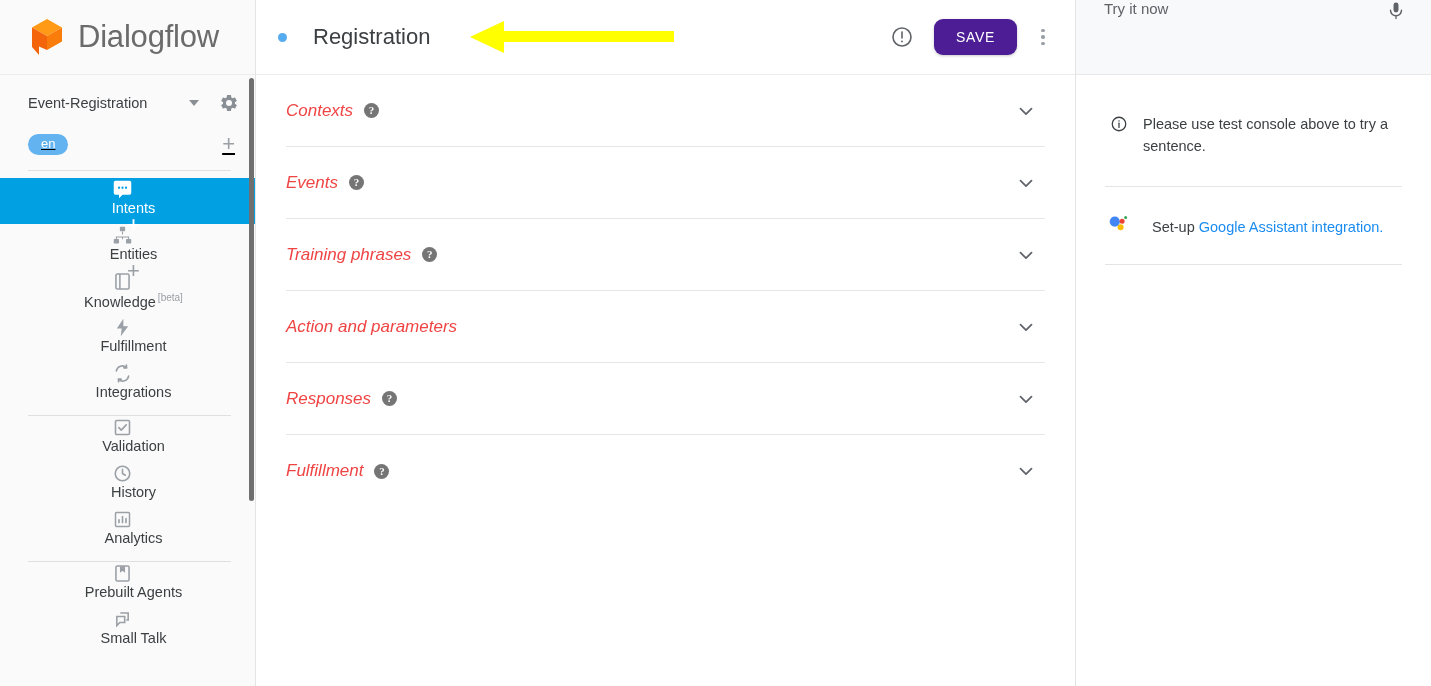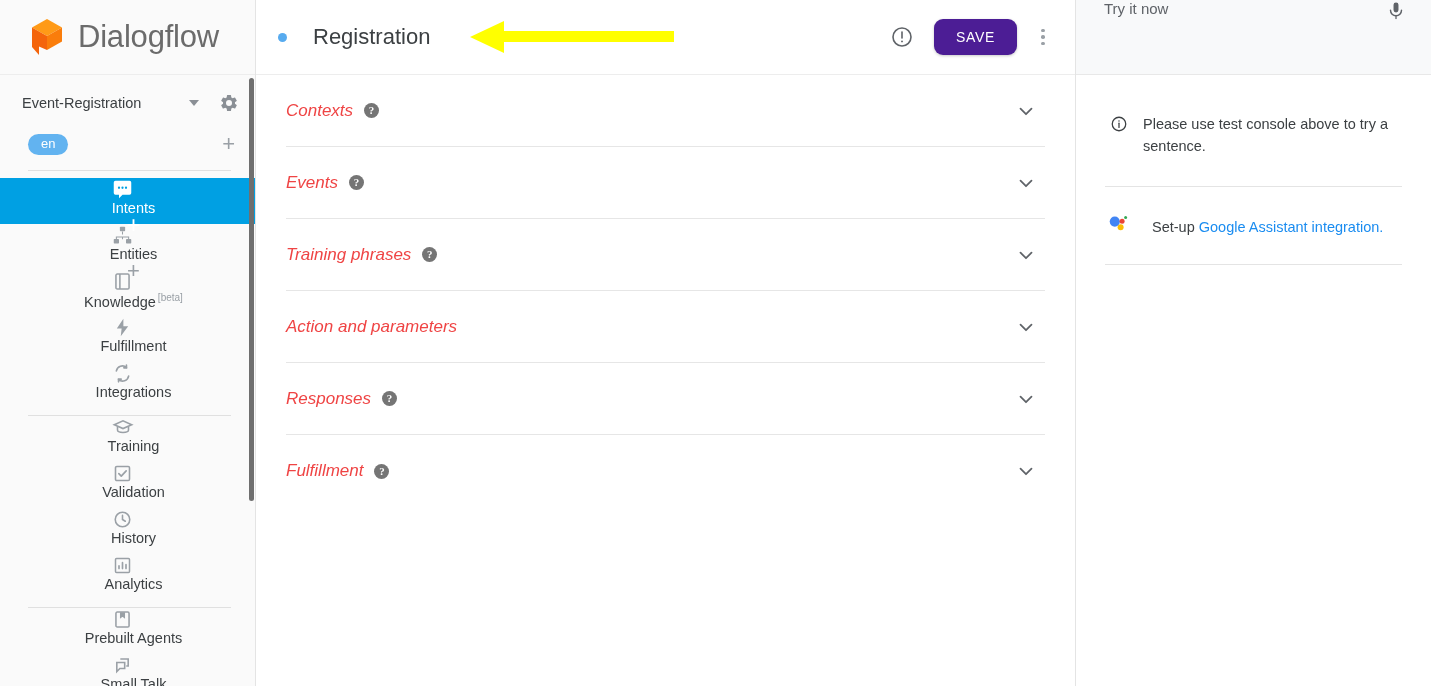--- a/index.html
+++ b/index.html
@@ -31,40 +31,41 @@
     margin-left: 12px;
     font-size: 31px;
     color: #6b6b6b;
     letter-spacing: -0.2px;
     font-weight: 400;
   }
 
   .agent-row {
     height: 44px;
     display: flex; align-items: center;
-    padding: 0 16px 0 22px;
+    padding: 0 16px 0 28px;
     margin-top: 6px;
   }
   .agent-name {
     font-size: 14.5px; color: #3c4043;
     flex: 1 1 auto;
   }
   .caret-down {
     width: 0; height: 0;
     border-left: 5.5px solid transparent;
     border-right: 5.5px solid transparent;
     border-top: 6px solid #8a8f95;
     margin-right: 20px;
   }
   .gear { width: 20px; height: 20px; }
 
   .lang-row {
     height: 38px;
     display: flex; align-items: center;
     padding: 0 20px 0 28px;
+    text-decoration: underline;
   }
   .chip-en {
     background: #62b3f0;
     color: #ffffff;
     font-size: 13px;
     border-radius: 11px;
     padding: 3px 13px 4px;
     line-height: 14px;
   }
   .spacer { flex: 1 1 auto; }
@@ -314,29 +315,20 @@
             <path d="M19 15a7 7 0 0 1-11.5 4"></path>
             <path d="M16.5 2.5V5.5h-3"></path>
             <path d="M7.5 21.5V18.5h3"></path>
           </svg>
         </span>
         <span class="nav-label">Integrations</span>
       </div>
 
       <div class="hr-sidebar"></div>
 
-      <div class="nav-item">
-        <span class="nav-icon">
-          <svg width="22" height="22" viewBox="0 0 24 24" fill="none" stroke="#9aa0a6" stroke-width="1.7">
-            <path d="M2.5 9.5L12 5.3l9.5 4.2L12 13.7z"></path>
-            <path d="M6 11.4v4c0 1.4 2.7 2.6 6 2.6s6-1.2 6-2.6v-4"></path>
-          </svg>
-        </span>
-        <span class="nav-label">Training</span>
-      </div>
 
       <div class="nav-item">
         <span class="nav-icon">
           <svg width="21" height="21" viewBox="0 0 24 24" fill="none" stroke="#9aa0a6" stroke-width="1.8">
             <rect x="4" y="4" width="16" height="16" rx="1.5"></rect>
             <path d="M7.8 12.2l2.8 2.8 5.6-6" stroke-width="1.9" stroke-linecap="round" stroke-linejoin="round"></path>
           </svg>
         </span>
         <span class="nav-label">Validation</span>
       </div>

